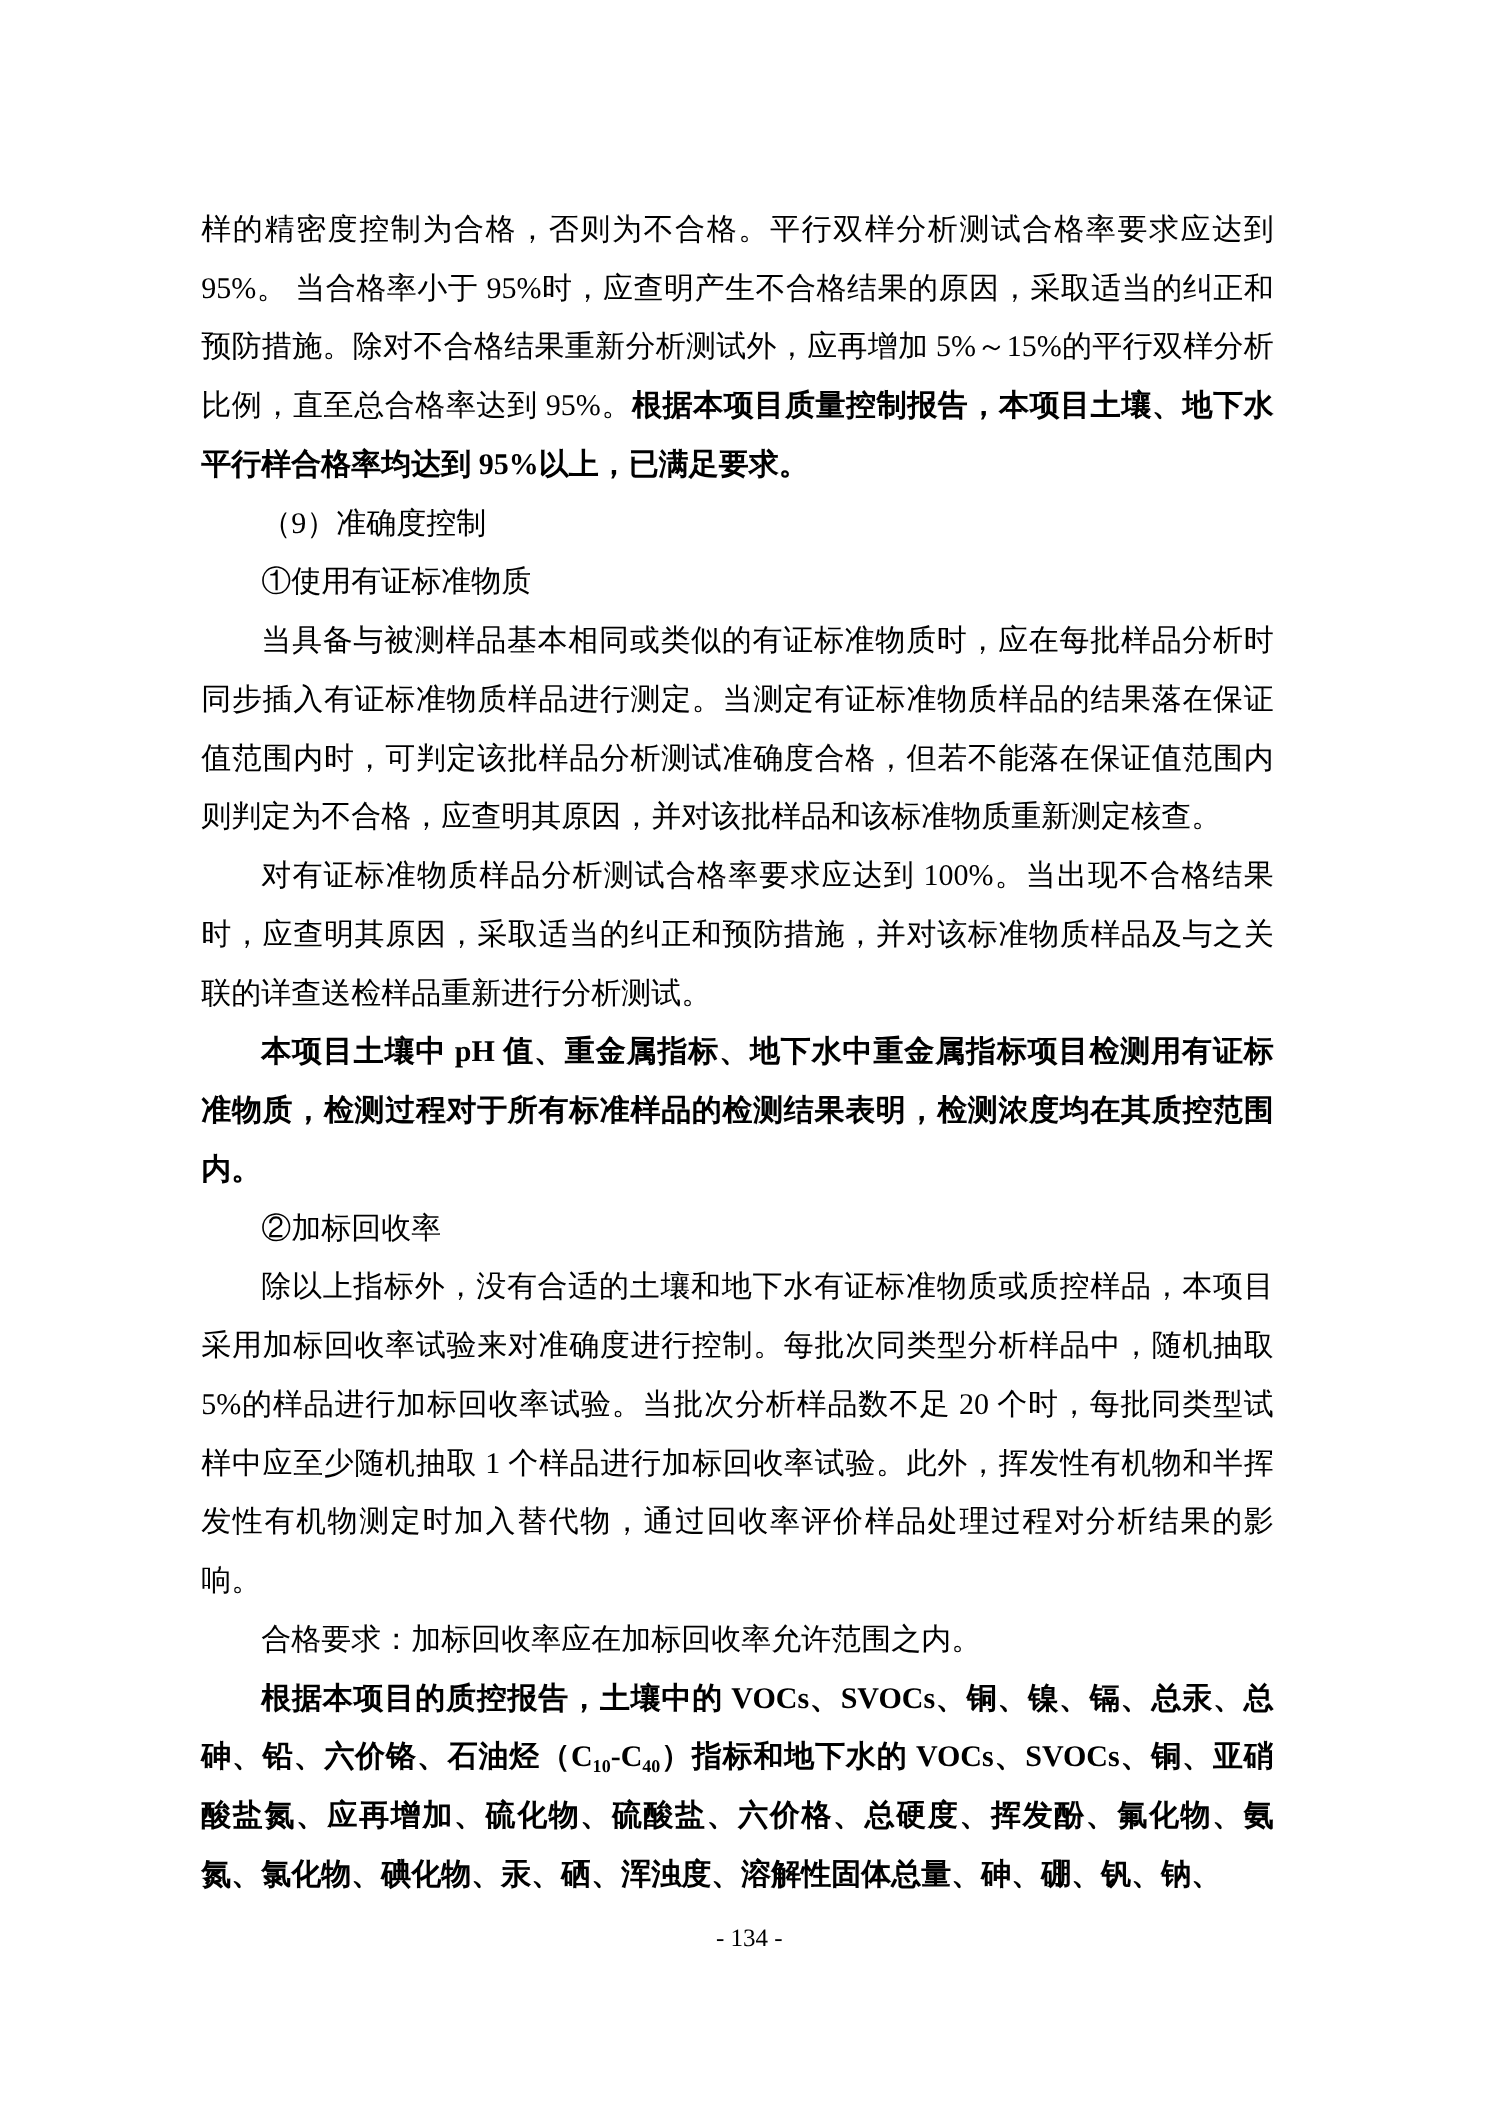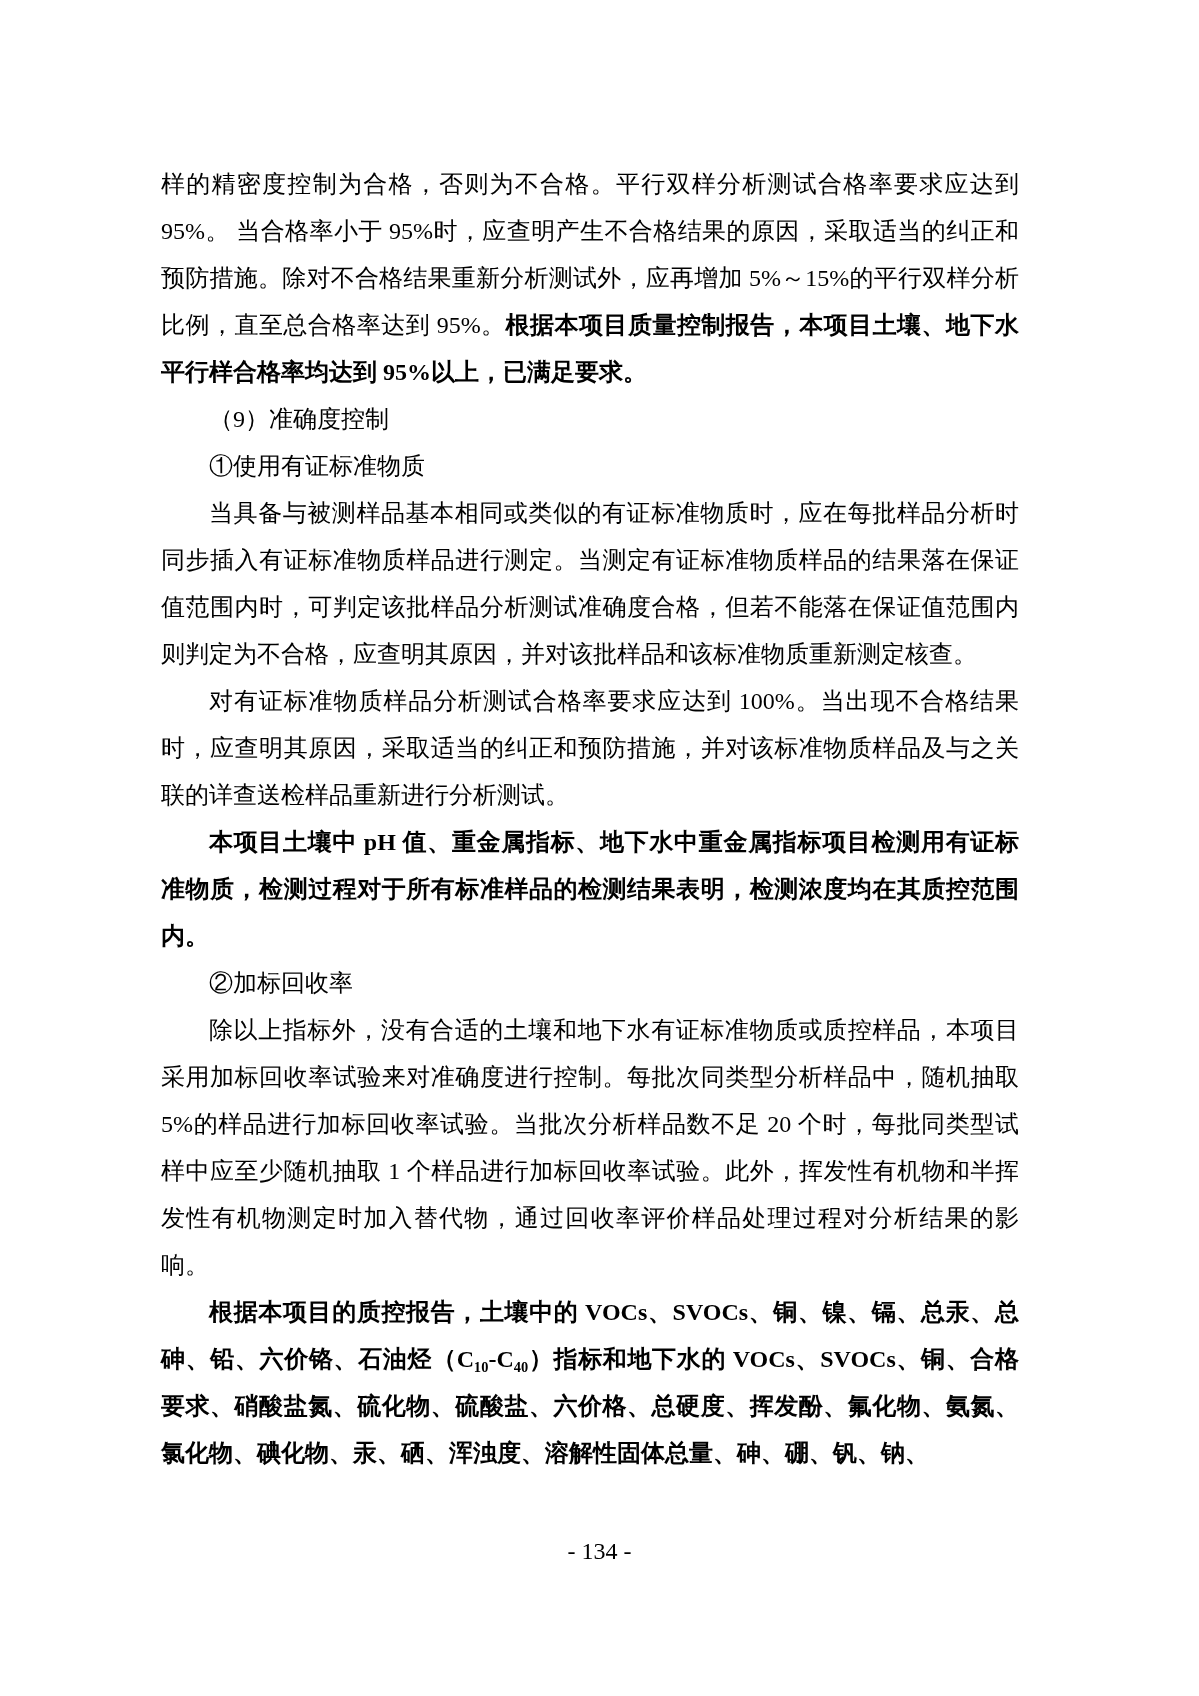--- a/index.html
+++ b/index.html
@@ -34,21 +34,21 @@
   }
   .bold {
     font-weight: 700;
   }
   .footer {
     position: absolute;
     top: 1537px;
     left: 0;
     width: 100%;
     text-align: center;
-    font-size: 24px;
+    font-size: 20px;
     line-height: 28px;
     color: #000000;
   }
 </style>
 </head>
 <body>
 
 <div class="page">
   <div class="content">
 
@@ -61,19 +61,20 @@
     <p class="para indent"><span>当具备与被测样品基本相同或类似的有证标准物质时，应在每批样品分析时同步插入有证标准物质样品进行测定。当测定有证标准物质样品的结果落在保证值范围内时，可判定该批样品分析测试准确度合格，但若不能落在保证值范围内则判定为不合格，应查明其原因，并对该批样品和该标准物质重新测定核查。</span></p>
 
     <p class="para indent"><span>对有证标准物质样品分析测试合格率要求应达到 100%。当出现不合格结果时，应查明其原因，采取适当的纠正和预防措施，并对该标准物质样品及与之关联的详查送检样品重新进行分析测试。</span></p>
 
     <p class="para indent"><span class="bold">本项目土壤中 pH 值、重金属指标、地下水中重金属指标项目检测用有证标准物质，检测过程对于所有标准样品的检测结果表明，检测浓度均在其质控范围内。</span></p>
 
     <p class="para indent"><span>②加标回收率</span></p>
 
     <p class="para indent"><span>除以上指标外，没有合适的土壤和地下水有证标准物质或质控样品，本项目采用加标回收率试验来对准确度进行控制。每批次同类型分析样品中，随机抽取 5%的样品进行加标回收率试验。当批次分析样品数不足 20 个时，每批同类型试样中应至少随机抽取 1 个样品进行加标回收率试验。此外，挥发性有机物和半挥发性有机物测定时加入替代物，通过回收率评价样品处理过程对分析结果的影响。</span></p>
 
+    <p class="para indent"><span>合格要求：加标回收率应在加标回收率允许范围之内。</span></p>
 
-    <p class="para indent"><span class="bold">根据本项目的质控报告，土壤中的 VOCs、SVOCs、铜、镍、镉、总汞、总砷、铅、六价铬、石油烃（C₁₀-C₄₀）指标和地下水的 VOCs、SVOCs、铜、合格要求、硝酸盐氮、硫化物、硫酸盐、六价格、总硬度、挥发酚、氟化物、氨氮、氯化物、碘化物、汞、硒、浑浊度、溶解性固体总量、砷、硼、钒、钠、</span></p>
+    <p class="para indent"><span class="bold">根据本项目的质控报告，土壤中的 VOCs、SVOCs、铜、镍、镉、总汞、总砷、铅、六价铬、石油烃（C₁₀-C₄₀）指标和地下水的 VOCs、SVOCs、铜、亚硝酸盐氮、应再增加、硫化物、硫酸盐、六价格、总硬度、挥发酚、氟化物、氨氮、氯化物、碘化物、汞、硒、浑浊度、溶解性固体总量、砷、硼、钒、钠、</span></p>
 
   </div>
 
   <div class="footer">- 134 -</div>
 </div>
 
 </body></html>

